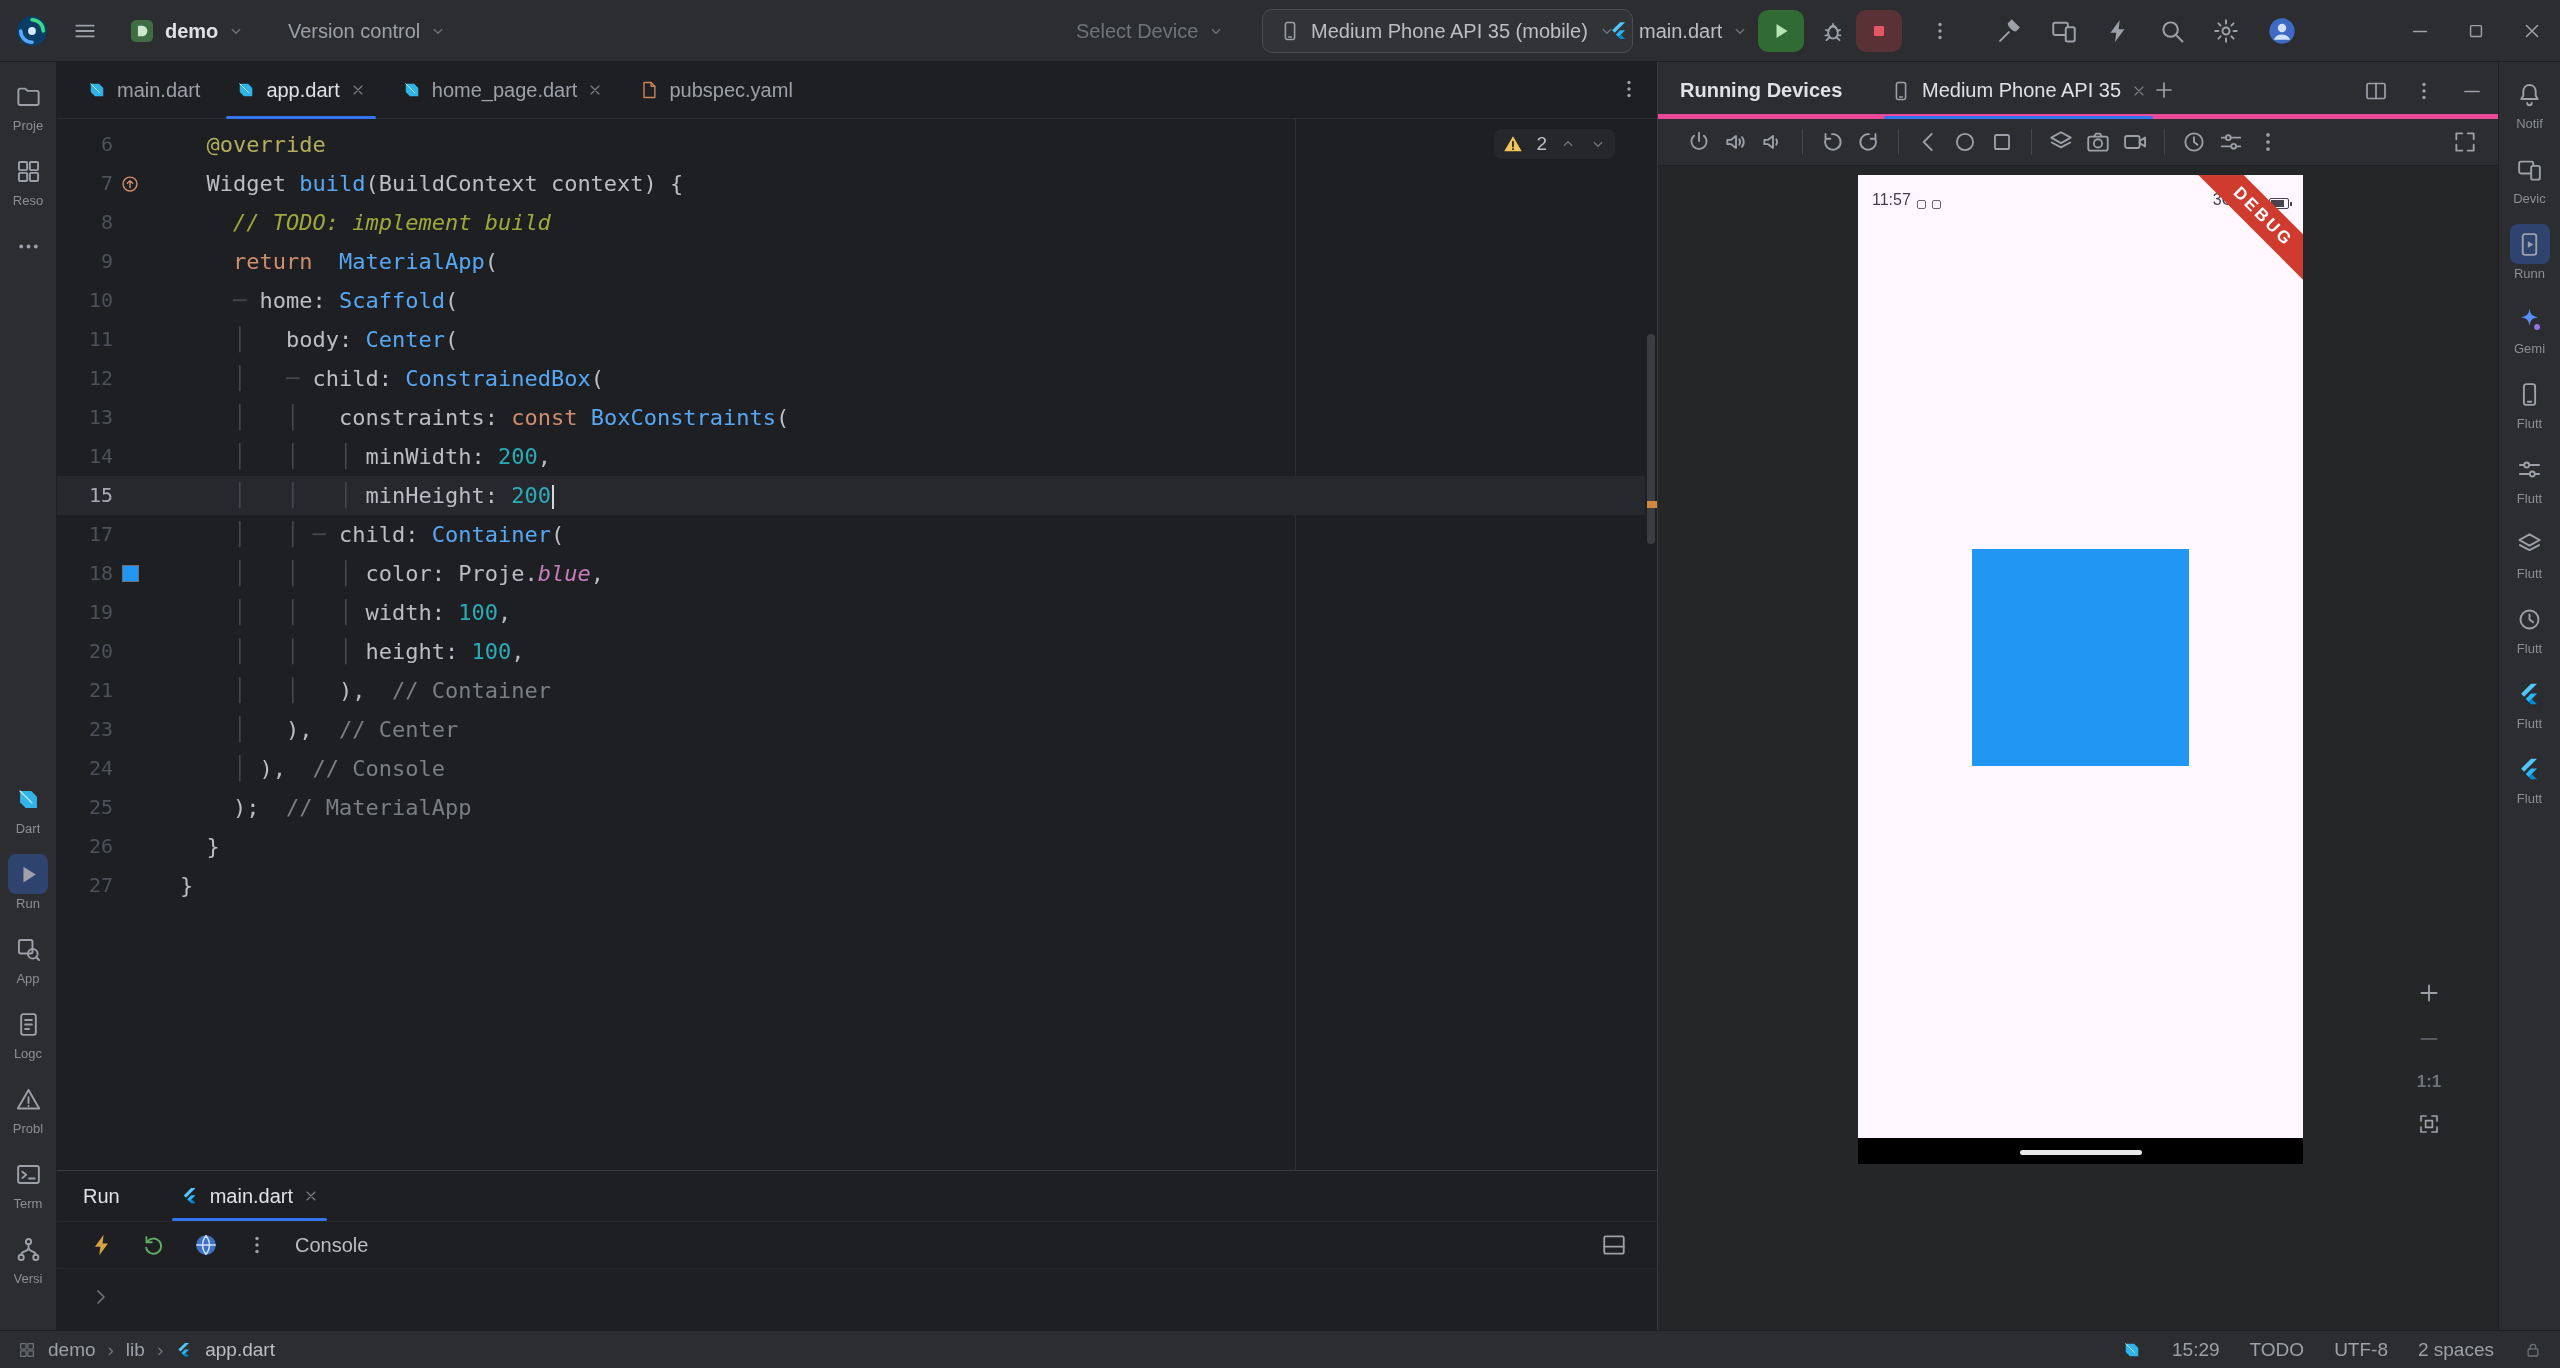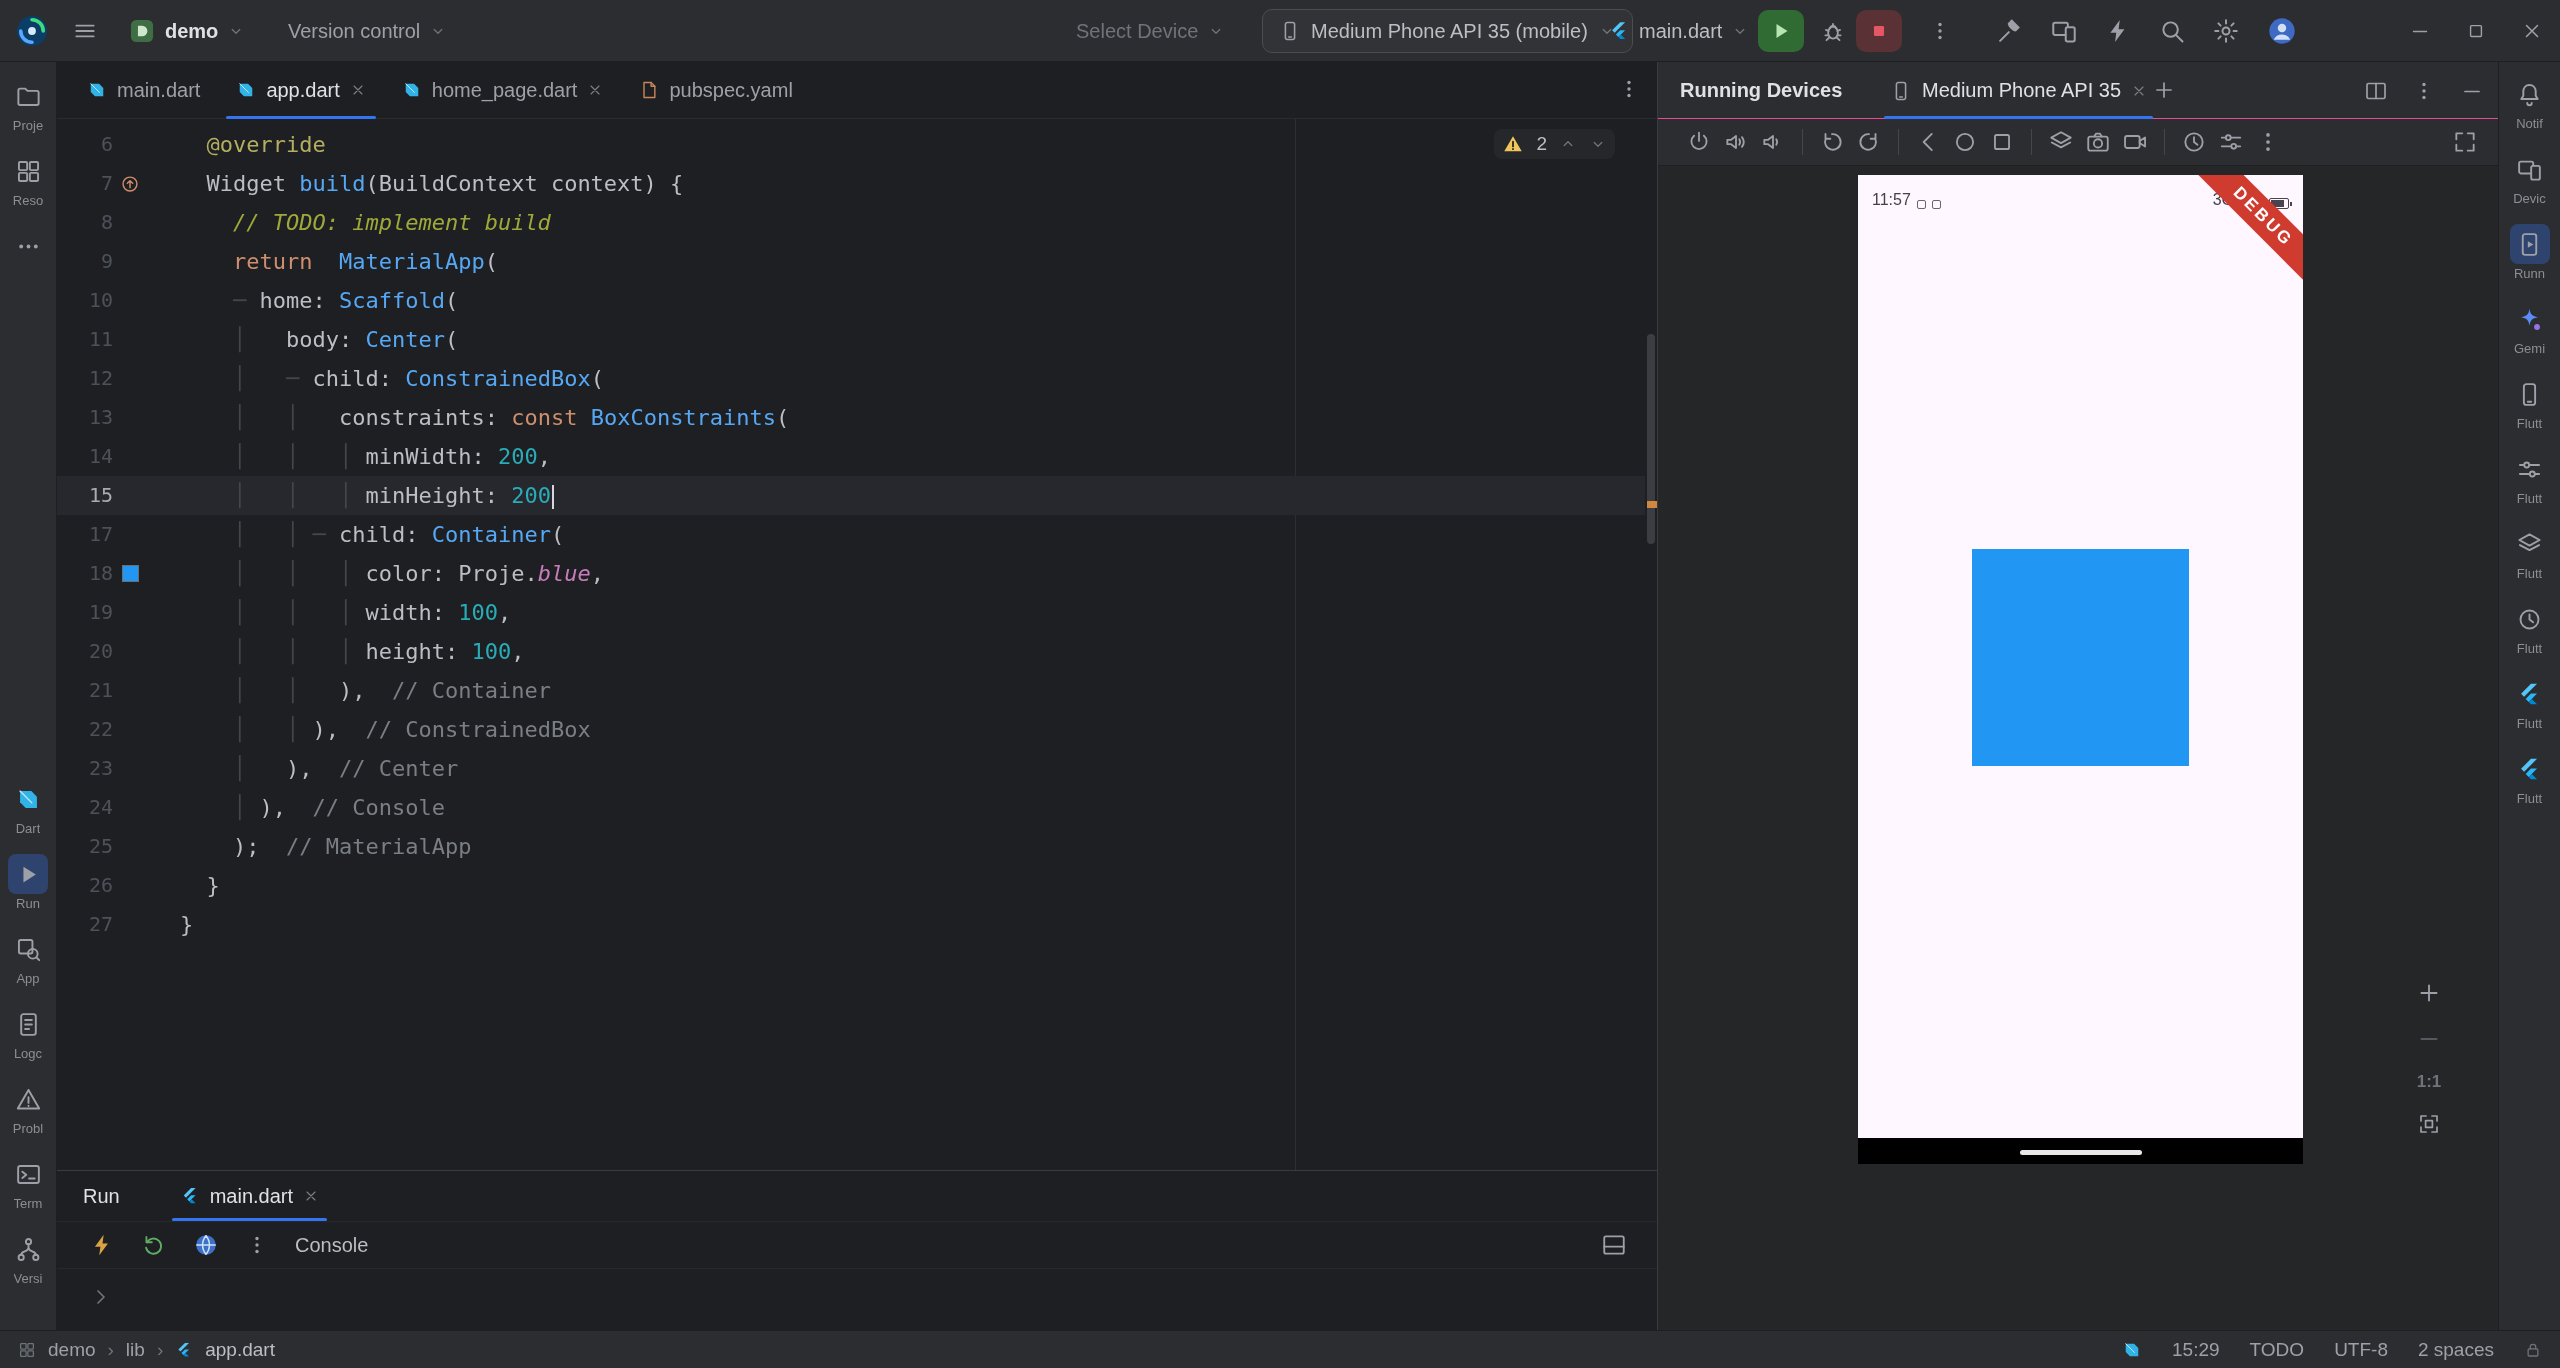--- a/index.html
+++ b/index.html
@@ -74,21 +74,21 @@
   .rp-tab{display:flex;align-items:center;gap:10px;padding:0 16px;position:relative;color:#dfe1e5}
   .rp-tab::after{content:'';position:absolute;left:8px;right:8px;bottom:0;height:3px;background:#3574f0;border-radius:2px}
   .rp-tools{height:47px;display:flex;align-items:center;gap:26px;padding-left:32px;border-top:1px solid #26282b;position:relative}
   .c-yellow{color:#d9a343}.c-green{color:#5fad65}
   .rp-console{height:62px;position:relative;border-top:1px solid #26282b}
   .console-chevron{position:absolute;left:32px;top:16px}
   .rp-layout-ic{position:absolute;right:30px;top:10px}
 
   
   .rpanel{position:absolute;top:62px;left:1657px;width:841px;bottom:38px;background:#242628;border-left:1px solid #393b40}
-  .rp-header{position:absolute;top:0;left:0;right:0;height:57px;background:#2b2d30;border-bottom:1px solid #ec4899}
+  .rp-header{position:absolute;top:0;left:0;right:0;height:57px;background:#2b2d30;border-bottom:5px solid #ec4899}
   .rp-header-title{position:absolute;left:22px;top:0;height:57px;display:flex;align-items:center;color:#dfe1e5;font-weight:bold;font-size:20px}
   .dev-tab{position:absolute;left:218px;top:0;height:57px;display:flex;align-items:center;gap:10px;padding:0 14px;color:#dfe1e5}
   .dev-tab::after{content:'';position:absolute;left:8px;right:8px;bottom:0;height:3px;background:#3574f0;border-radius:2px}
   .dev-plus{position:absolute;left:494px;top:16px}
   .rp-header-actions{position:absolute;right:14px;top:0;height:57px;display:flex;align-items:center;gap:24px}
   .dev-toolbar{position:absolute;top:57px;left:0;right:0;height:47px;background:#2b2d30;border-bottom:1px solid #1e1f22;display:flex;align-items:center;gap:11px;padding:0 28px}
   .vsep{width:1px;height:26px;background:#44464b;margin:0 5px;flex:none}
   .dev-fullscreen{position:absolute !important;right:20px}
 
   .screen{position:absolute;left:200px;top:113px;width:445px;height:989px;background:#fef7ff;overflow:hidden}
@@ -550,25 +550,20 @@
             <span class="ln">20</span>
             <span class="gut"></span>
             <span class="code"><span class="tk-d">    </span><span class="tk-g">│</span><span class="tk-d">   </span><span class="tk-g">│</span><span class="tk-d">   </span><span class="tk-g">│</span><span class="tk-d"> </span><span class="tk-d">height: </span><span class="tk-n">100</span><span class="tk-d">,</span></span>
           </div>
           <div class="crow">
             <span class="ln">21</span>
             <span class="gut"></span>
             <span class="code"><span class="tk-d">    </span><span class="tk-g">│</span><span class="tk-d">   </span><span class="tk-g">│</span><span class="tk-d">   </span><span class="tk-d">),  </span><span class="tk-cm">// Container</span></span>
           </div>
           <div class="crow">
-            <span class="ln">22</span>
-            <span class="gut"></span>
-            <span class="code"><span class="tk-d">    </span><span class="tk-g">│</span><span class="tk-d">   </span><span class="tk-g">│</span><span class="tk-d"> </span><span class="tk-d">),  </span><span class="tk-cm">// ConstrainedBox</span></span>
-          </div>
-          <div class="crow">
             <span class="ln">23</span>
             <span class="gut"></span>
             <span class="code"><span class="tk-d">    </span><span class="tk-g">│</span><span class="tk-d">   </span><span class="tk-d">),  </span><span class="tk-cm">// Center</span></span>
           </div>
           <div class="crow">
             <span class="ln">24</span>
             <span class="gut"></span>
             <span class="code"><span class="tk-d">    </span><span class="tk-g">│</span><span class="tk-d"> </span><span class="tk-d">),  </span><span class="tk-cm">// Console</span></span>
           </div>
           <div class="crow">

